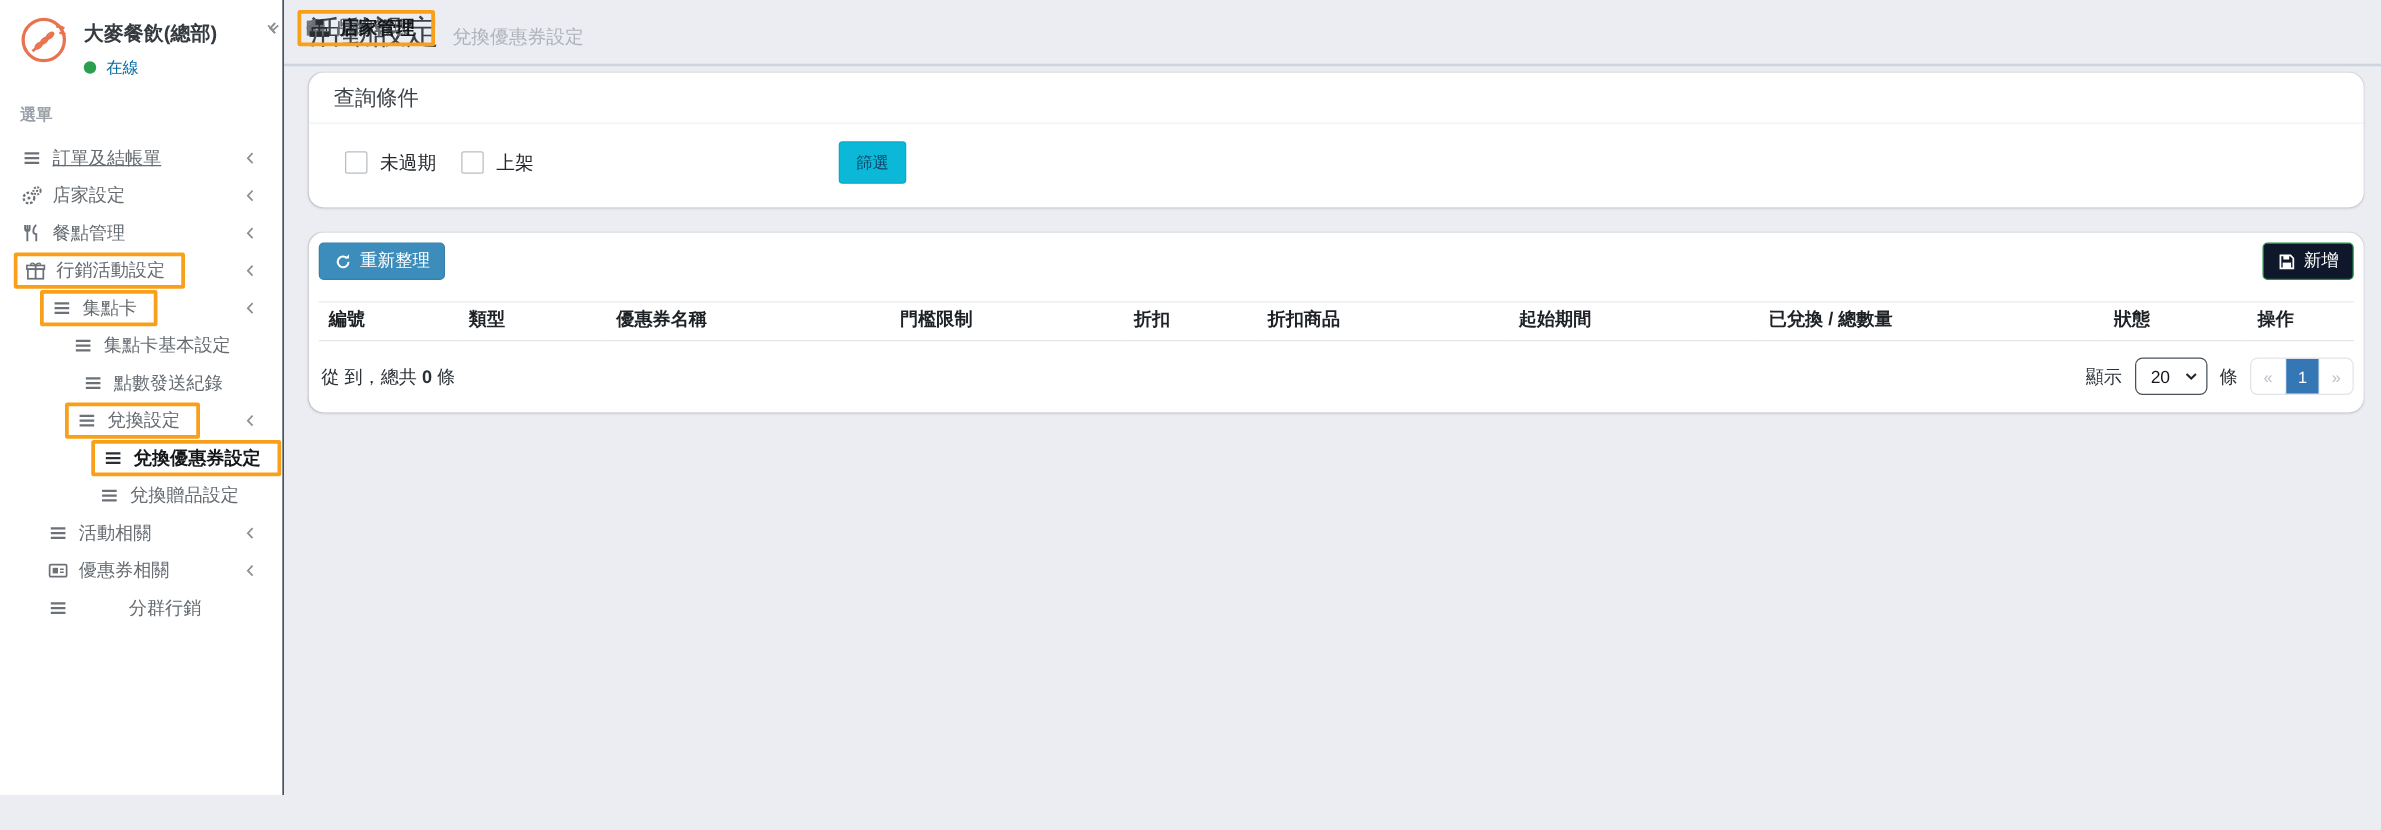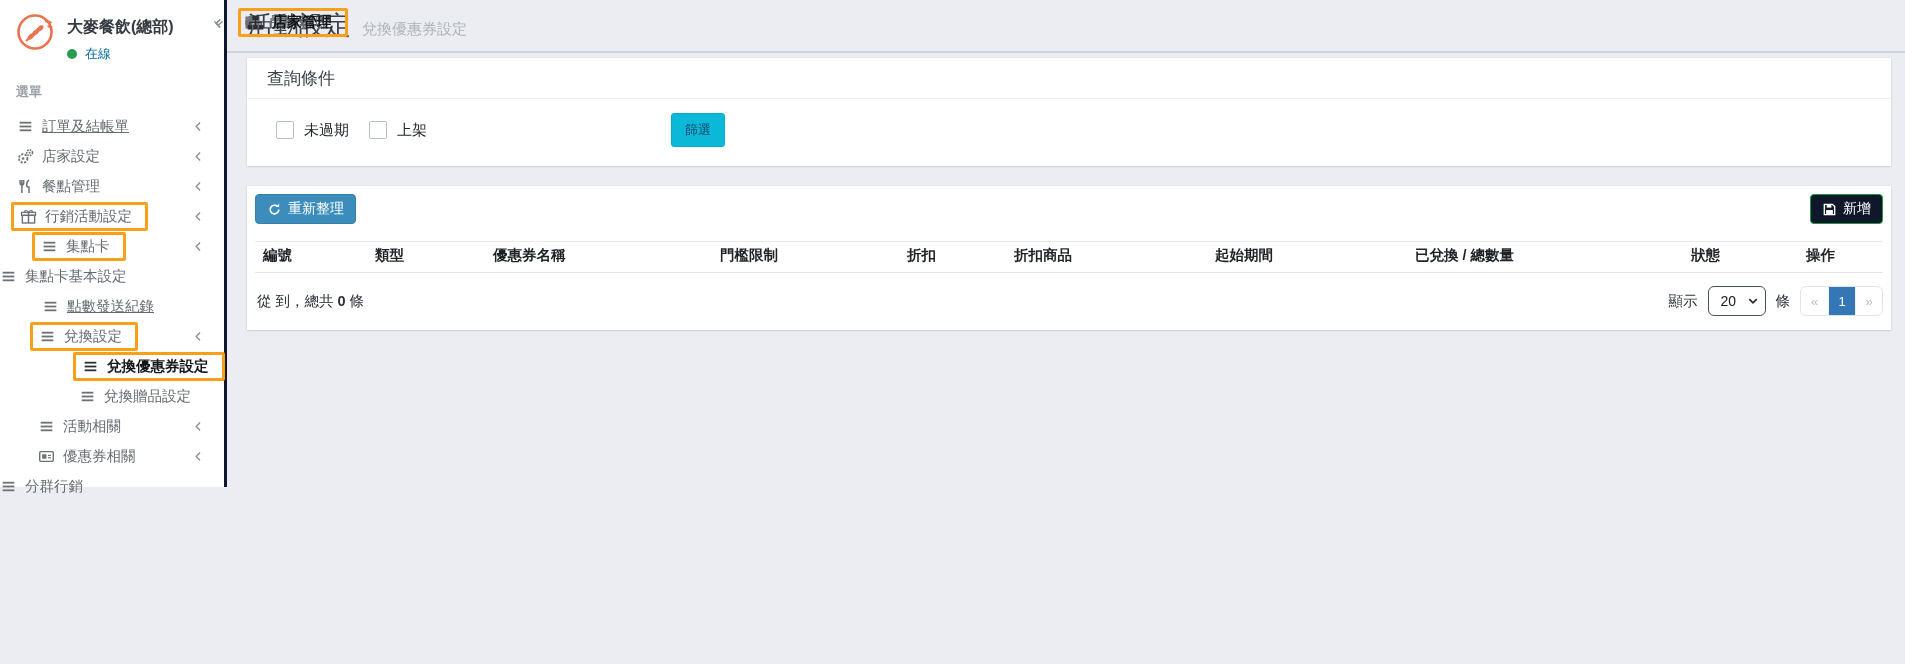--- a/index.html
+++ b/index.html
@@ -1,21 +1,21 @@
 <!DOCTYPE html>
 <html><head>
 <meta charset="utf-8">
 <style>
   * { margin:0; padding:0; box-sizing:border-box; }
   html,body { width:1905px; height:664px; overflow:hidden; }
   body { font-family:"Liberation Sans","DejaVu Sans",sans-serif; background:#ebedf2; color:#212529; }
 
   
-  .sidebar { position:absolute; left:0; top:0; width:227px; height:487px; background:#fff;
-             border-right:3px solid #0f172a; z-index:5; }
+  .sidebar { position:absolute; left:0; top:0; width:227px; height:636px; background:#fff;
+             border-right:1px solid #0f172a; z-index:5; }
   .brand { display:flex; gap:11px; padding:12px 14px 4px 16px; align-items:flex-start; cursor:pointer; }
   .logo { width:40px; height:40px; color:#e8734f; flex:0 0 auto; }
   .brand-name { font-size:16px; font-weight:700; color:#343a40; padding-top:5px; white-space:nowrap; }
   .brand-status { display:flex; align-items:center; gap:8px; margin-top:7px; font-size:13px; color:#0369a1; }
   .dot { width:10px; height:10px; border-radius:50%; background:#2d9e4f; }
   .menu-label { padding:16px 16px 6px; font-size:13px; color:#9ba1a8;font-weight:bold; }
   .menu { margin-top:4px; }
   .item { display:flex; align-items:center; position:relative; color:#656b71; font-size:15px; cursor:pointer; white-space:nowrap; }
   .item.main { height:44px; }
   .item.sub  { height:30px; font-size:14.5px; }
@@ -29,21 +29,21 @@
            padding:2px 13px 2px 6px; margin-left:-6px; }
 
   
   .main { position:absolute; left:227px; top:0; right:0; bottom:0; }
   .page-header { height:53px; display:flex; align-items:center; padding-left:20px;
                  border-bottom:2px solid #ced4de; }
   .page-header h1 { font-size:26px; font-weight:500; color:#3a4149; margin-right:11px; }
   .page-header .subtitle { font-size:15px; color:#aeb3b9; padding-top:8px; }
 
   .content { padding:5px 14px 0 20px; }
-  .card { background:#fff; border-radius:0; box-shadow:0 0 1px rgba(0,0,0,.14), 0 1px 2px rgba(0,0,0,.10); }
+  .card { background:#fff; border-radius:12px; box-shadow:0 0 1px rgba(0,0,0,.14), 0 1px 2px rgba(0,0,0,.10); }
 
   .filter-card .card-header { padding:9px 20px 8px; font-size:17px; color:#3b4147; border-bottom:1px solid #eef0f3; }
   .filter-card .card-body { display:flex; align-items:center; padding:14px 20px 19px 29px; }
   .chk { display:flex; align-items:center; font-size:15px; color:#23272b; cursor:pointer; }
   .chk input { appearance:none; -webkit-appearance:none; width:18px; height:18px; border:1px solid #b8bec5;
                border-radius:2px; background:#fff; margin-right:10px; cursor:pointer; }
   .chk + .chk { margin-left:20px; }
   .btn-filter { margin-left:244px; background:#0cb8d8; border:1px solid #0aa9c7; color:#0c4a6e;
                 font-size:13px; padding:7px 13px; border-radius:3px; cursor:pointer;
                 font-family:inherit; }
@@ -223,45 +223,45 @@
                   <line x1="2.5" y1="11.6" x2="13.5" y2="11.6"></line>
                 </g>
               </svg>
             </span>
             <span class="lbl">集點卡</span>
           </span>
           <span class="chev"><svg viewBox="0 0 15 15">
               <polyline points="9.3,2.8 4.9,7.5 9.3,12.2" fill="none" stroke="currentColor" stroke-width="1.6"></polyline>
             </svg></span>
         </div>
-        <div class="item sub" style="">
+        <div class="item sub" style="padding-left: 58px;">
           <span class="ic">
             <svg viewBox="0 0 16 16">
               <g stroke="currentColor" stroke-width="1.7">
                 <line x1="2.5" y1="4.4" x2="13.5" y2="4.4"></line>
                 <line x1="2.5" y1="8" x2="13.5" y2="8"></line>
                 <line x1="2.5" y1="11.6" x2="13.5" y2="11.6"></line>
               </g>
             </svg>
           </span>
           <span class="lbl">集點卡基本設定</span>
         </div>
-        <div class="item sub" style="padding-left: 42px; text-decoration: underline;">
+        <div class="item sub" style="padding-left: 66px;">
           <span class="ic">
             <svg viewBox="0 0 16 16">
               <g stroke="currentColor" stroke-width="1.7">
                 <line x1="2.5" y1="4.4" x2="13.5" y2="4.4"></line>
                 <line x1="2.5" y1="8" x2="13.5" y2="8"></line>
                 <line x1="2.5" y1="11.6" x2="13.5" y2="11.6"></line>
               </g>
             </svg>
           </span>
           <span class="lbl">點數發送紀錄</span>
         </div>
-        <div class="item sub" style="padding-left: 36px;">
+        <div class="item sub" style="padding-left: 58px;">
           <span class="hlbox">
             <span class="ic">
               <svg viewBox="0 0 16 16">
                 <g stroke="currentColor" stroke-width="1.7">
                   <line x1="2.5" y1="4.4" x2="13.5" y2="4.4"></line>
                   <line x1="2.5" y1="8" x2="13.5" y2="8"></line>
                   <line x1="2.5" y1="11.6" x2="13.5" y2="11.6"></line>
                 </g>
               </svg>
             </span>
@@ -319,21 +319,21 @@
               <rect x="3.9" y="5.9" width="4" height="4.2" fill="currentColor" stroke="none"></rect>
               <line x1="9.4" y1="7" x2="12.2" y2="7" stroke="currentColor" stroke-width="1.1"></line>
               <line x1="9.4" y1="9.2" x2="12.2" y2="9.2" stroke="currentColor" stroke-width="1.1"></line>
             </svg>
           </span>
           <span class="lbl">優惠券相關</span>
           <span class="chev"><svg viewBox="0 0 15 15">
               <polyline points="9.3,2.8 4.9,7.5 9.3,12.2" fill="none" stroke="currentColor" stroke-width="1.6"></polyline>
             </svg></span>
         </div>
-        <div class="item sub" style="">
+        <div class="item sub" style="padding-left: 38px; gap: 40px;">
           <span class="ic">
             <svg viewBox="0 0 16 16">
               <g stroke="currentColor" stroke-width="1.7">
                 <line x1="2.5" y1="4.4" x2="13.5" y2="4.4"></line>
                 <line x1="2.5" y1="8" x2="13.5" y2="8"></line>
                 <line x1="2.5" y1="11.6" x2="13.5" y2="11.6"></line>
               </g>
             </svg>
           </span>
           <span class="lbl">分群行銷</span>

